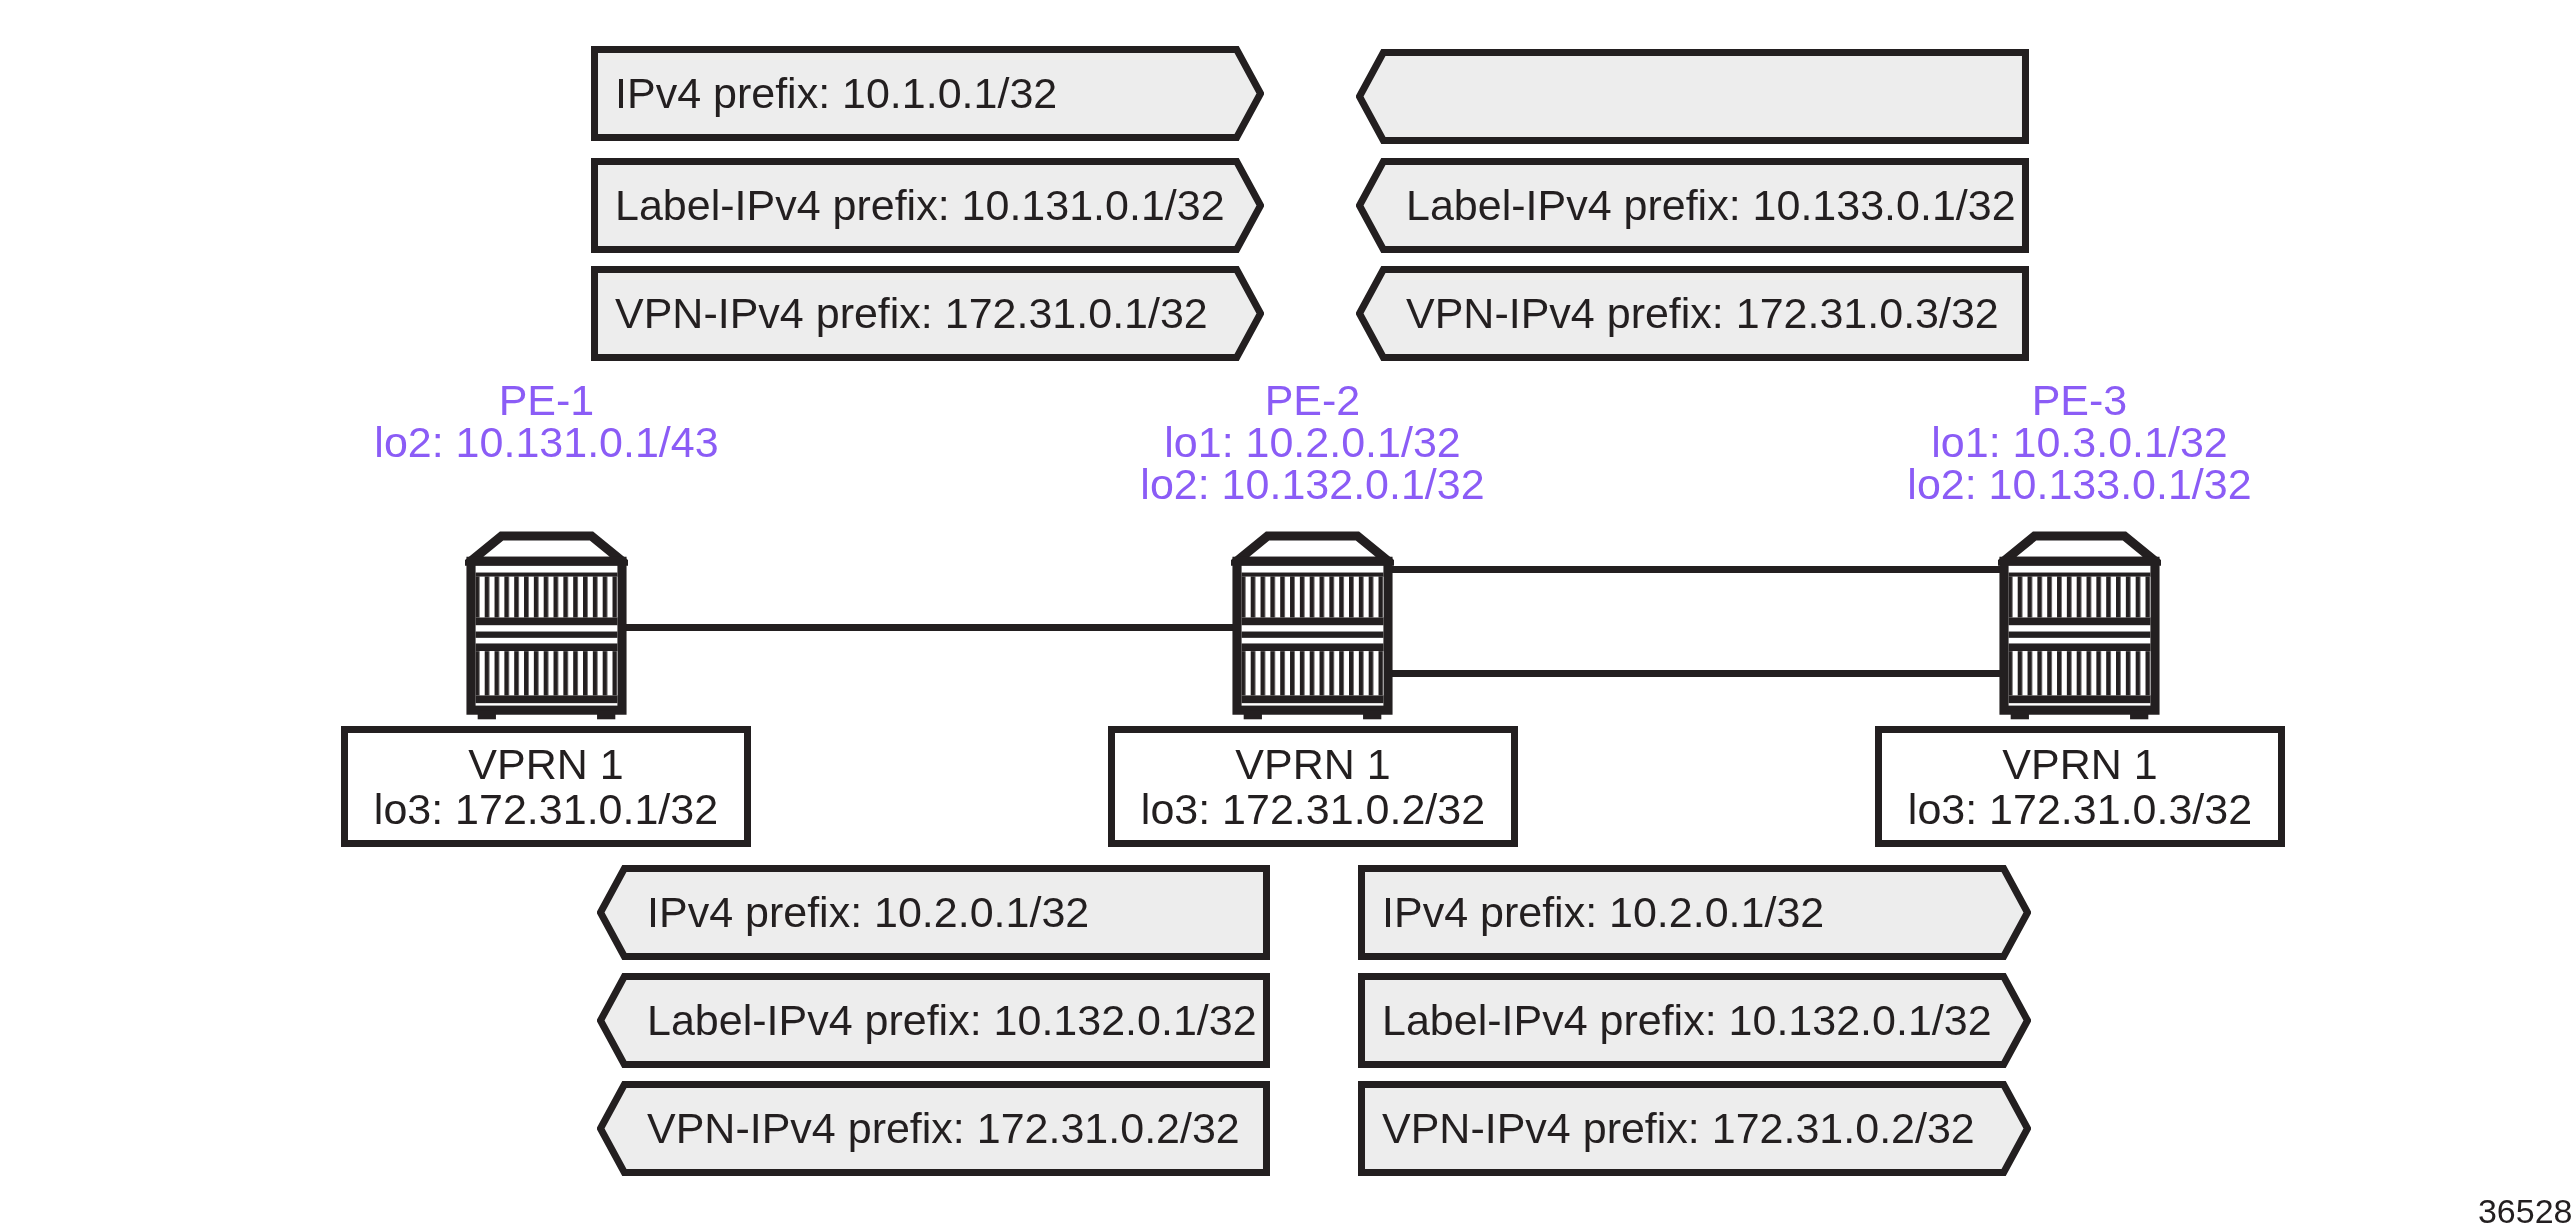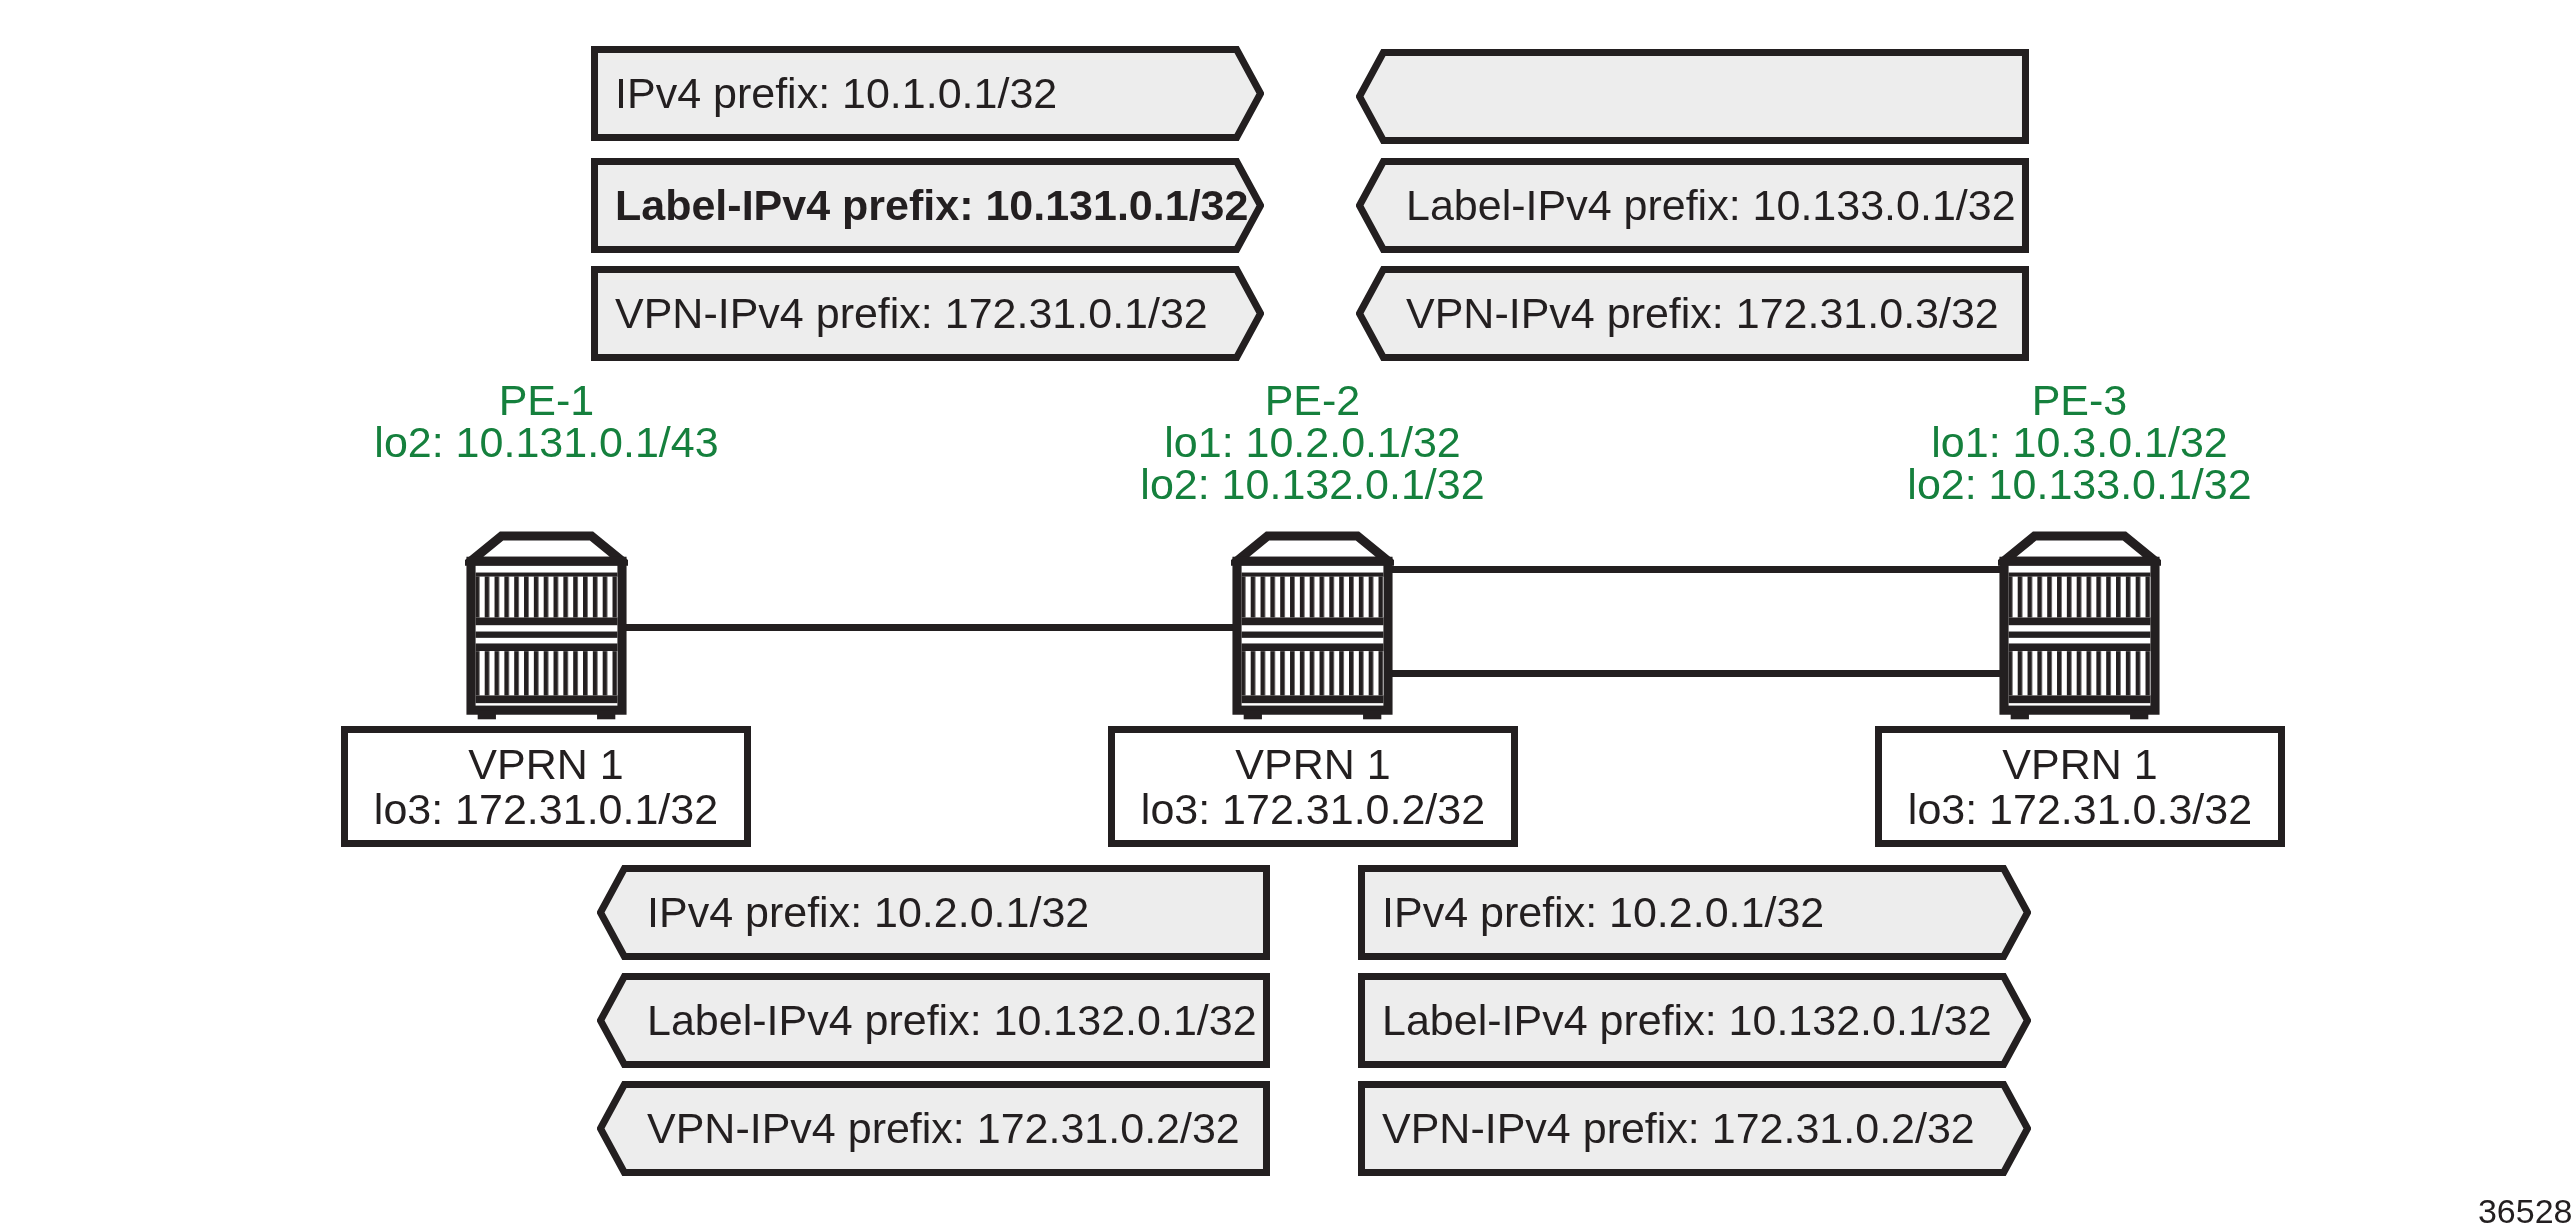--- a/index.html
+++ b/index.html
@@ -21,21 +21,21 @@
     display: flex; align-items: center;
     font-size: 43px; white-space: nowrap; color: #231f20;
   }
   .ad.dir-right .ad-text { left: 24px; }
   .ad.dir-left  .ad-text { left: 50px; }
   .ad polygon { fill: #ededed; stroke: #231f20; stroke-width: 10; }
 
   
   .pe-label {
     position: absolute; width: 533px; text-align: center;
-    font-size: 43px; line-height: 42px; color: #15803d;
+    font-size: 43px; line-height: 42px; color: #8b5cf6;
   }
 
   
   .router { position: absolute; width: 163px; height: 191px; z-index: 3; }
   .router svg { width: 100%; height: 100%; display: block; }
 
   
   .link { position: absolute; height: 7px; background: #231f20; z-index: 1; }
 
   
@@ -55,21 +55,21 @@
 <body>
 
 <div id="canvas">
 
   <div class="ad dir-right" style="left:591px; top:46px;">
     <svg viewBox="0 0 960 135" preserveAspectRatio="none">
         <polygon points="5,5 921,5 955,67.5 921,130 5,130"></polygon>
       </svg>
     <div class="ad-text">IPv4 prefix: 10.1.0.1/32</div>
   </div>
-  <div class="ad dir-right" style="left:591px; top:158px;font-weight:bold;">
+  <div class="ad dir-right" style="left:591px; top:158px;">
     <svg viewBox="0 0 960 135" preserveAspectRatio="none">
         <polygon points="5,5 921,5 955,67.5 921,130 5,130"></polygon>
       </svg>
     <div class="ad-text">Label-IPv4 prefix: 10.131.0.1/32</div>
   </div>
   <div class="ad dir-right" style="left:591px; top:266px;">
     <svg viewBox="0 0 960 135" preserveAspectRatio="none">
         <polygon points="5,5 921,5 955,67.5 921,130 5,130"></polygon>
       </svg>
     <div class="ad-text">VPN-IPv4 prefix: 172.31.0.1/32</div>

